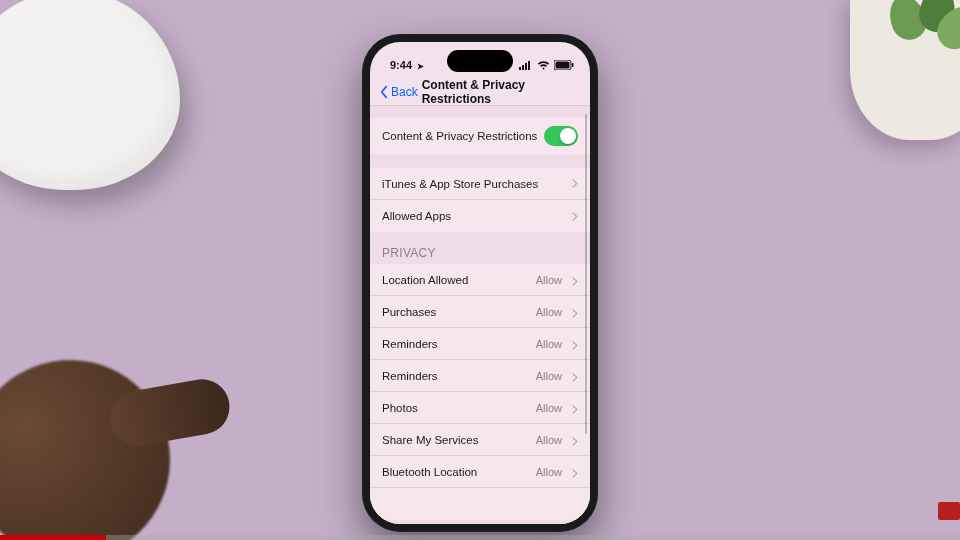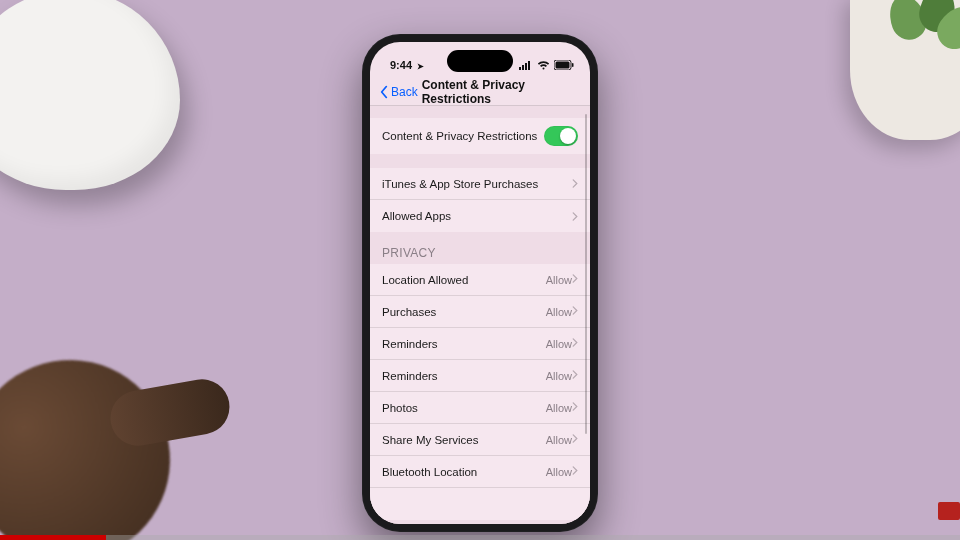--- a/index.html
+++ b/index.html
@@ -108,21 +108,21 @@
   .group { margin-top:14px; background:#f6e7ef; }
   .group.first { margin-top:12px; }
   .row {
     display:flex; align-items:center; justify-content:space-between;
     padding: 8px 12px;
     border-bottom: 0.5px solid rgba(0,0,0,0.1);
     font-size: 11.5px; color:#1a1a1a;
     min-height: 32px;
   }
   .row:last-child { border-bottom: none; }
-  .row .right { display:flex; align-items:flex-start; gap:0; color:#8a7f87; font-size:11px; }
+  .row .right { display:flex; align-items:flex-end; gap:10px; color:#8a7f87; font-size:11px; }
   .chevron { color:#c1b4bc; }
   .chevron svg { width:6px; height:9px; display:block; }
   .section-header {
     font-size:12px; color:#8a7f87; letter-spacing:0.3px;
     padding: 14px 12px 4px 12px;
   }
   .toggle {
     width:34px; height:20px; background:#34c759; border-radius:10px; position:relative;
     box-shadow: inset 0 0 0 1px rgba(0,0,0,0.04);
   }

